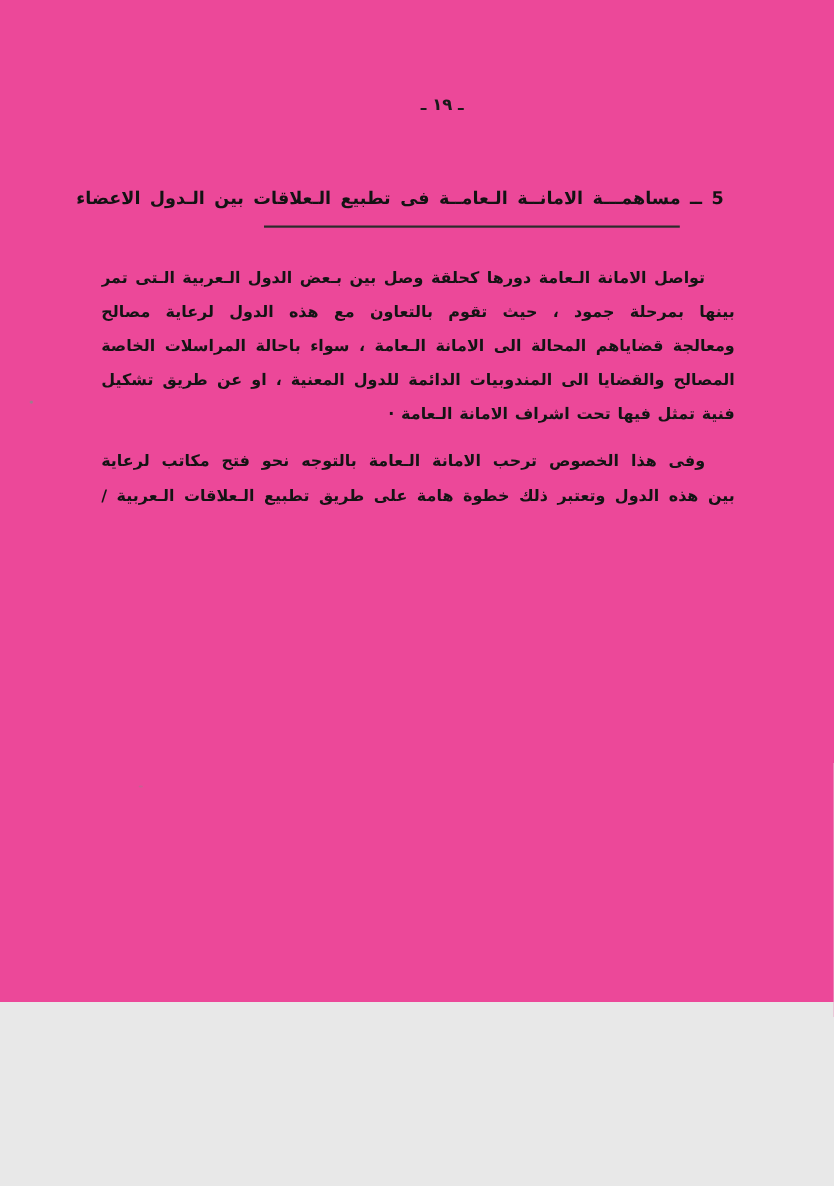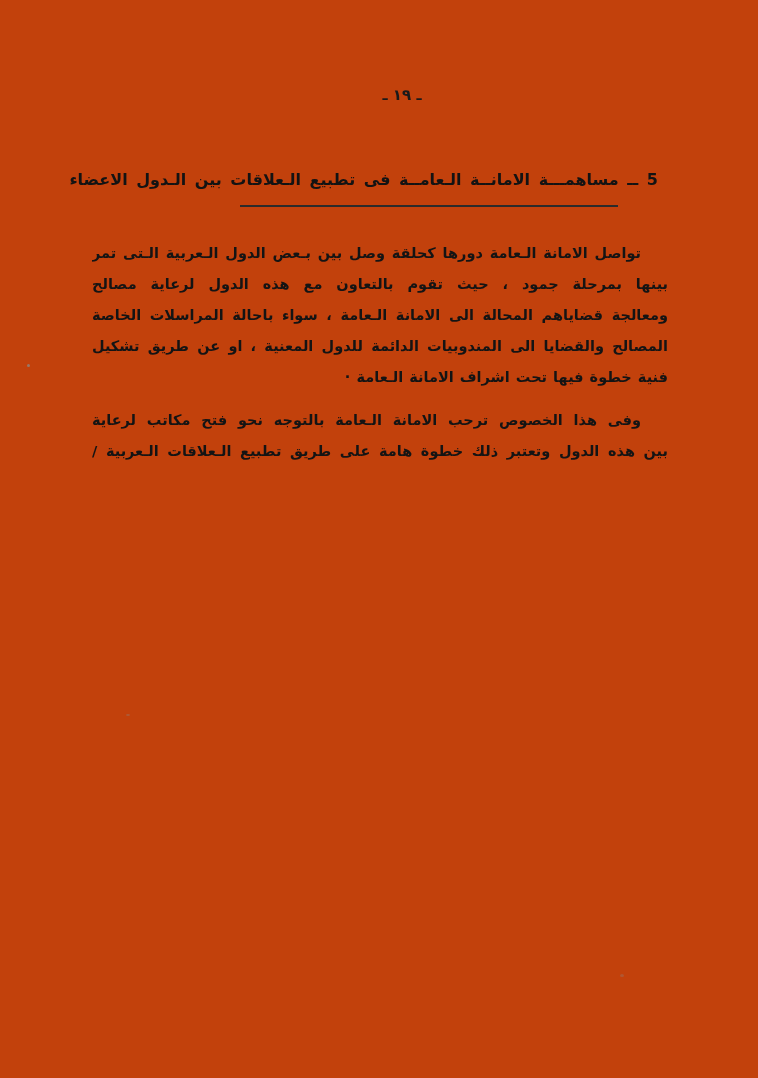--- a/index.html
+++ b/index.html
@@ -4,23 +4,23 @@
 <style>
   html, body {
     margin: 0;
     padding: 0;
     background: #e8e8e8;
     font-family: "DejaVu Sans", sans-serif;
   }
   .page {
     position: relative;
     width: 758px;
-    height: 1078px;
+    height: 911px;
     margin: 0 auto;
-    background: #c2410c;
+    background: #ec4899;
     color: #161616;
     overflow: hidden;
   }
   .page-number {
     position: absolute;
     top: 86px;
     left: 46px;
     width: 712px;
     text-align: center;
     direction: rtl;
@@ -96,21 +96,21 @@
 
   <div class="heading-underline"></div>
 
   <div class="body-text">
 
     <div class="paragraph para-1">
       <div class="text-line indent">تواصل الامانة الـعامة دورها كحلقة وصل بين بـعض الدول الـعربية الـتى تمر الـعلاقات</div>
       <div class="text-line">بينها بمرحلة جمود ، حيث تقوم بالتعاون مع هذه الدول لرعاية مصالح مواطنيهـــــــا</div>
       <div class="text-line">ومعالجة قضاياهم المحالة الى الامانة الـعامة ، سواء باحالة المراسلات الخاصة بهـــذه</div>
       <div class="text-line">المصالح والقضايا الى المندوبيات الدائمة للدول المعنية ، او عن طريق تشكيل لجـــان</div>
-      <div class="text-line para-end">فنية خطوة فيها تحت اشراف الامانة الـعامة ·</div>
+      <div class="text-line para-end">فنية تمثل فيها تحت اشراف الامانة الـعامة ·</div>
     </div>
 
     <div class="paragraph para-2">
       <div class="text-line indent">وفى هذا الخصوص ترحب الامانة الـعامة بالتوجه نحو فتح مكاتب لرعاية المصالـــح</div>
       <div class="text-line">بين هذه الدول وتعتبر ذلك خطوة هامة على طريق تطبيع الـعلاقات الـعربية / الـعربية ·</div>
     </div>
 
   </div>
 
   <div class="speck speck-1"></div>

